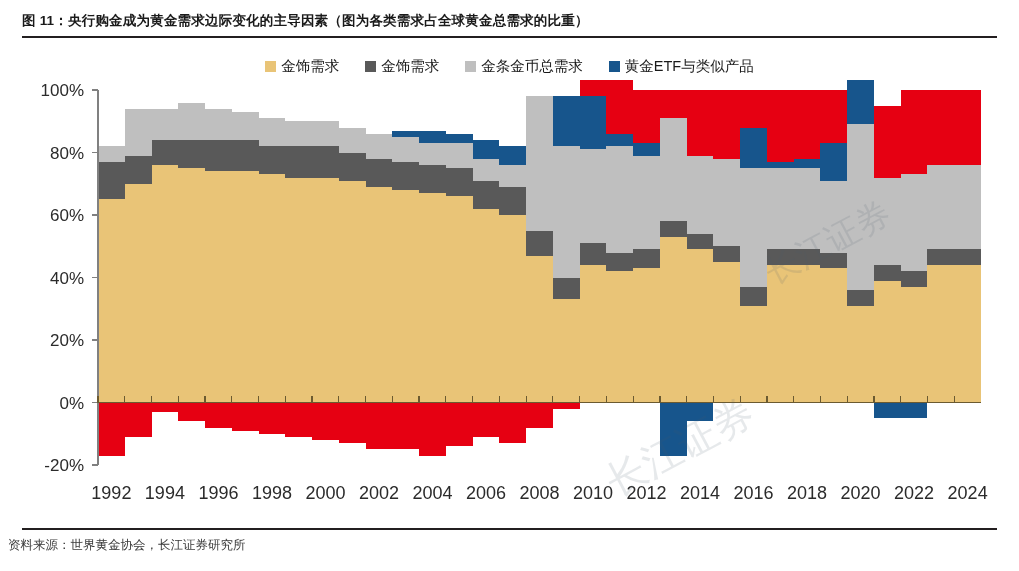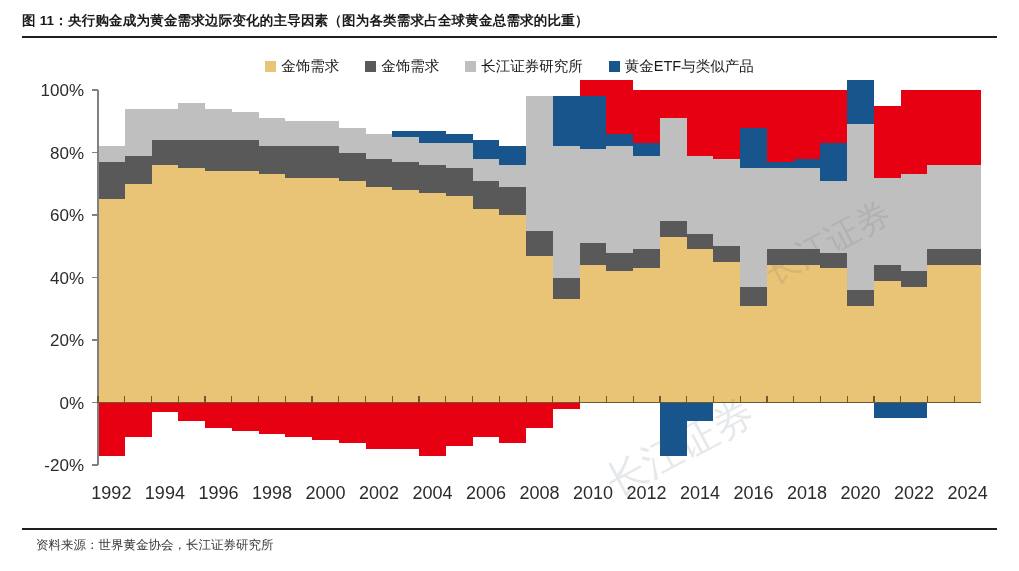--- a/index.html
+++ b/index.html
@@ -95,21 +95,21 @@
   .foot-rule {
     position: absolute;
     left: 22px;
     top: 528px;
     width: 975px;
     height: 1.5px;
     background: #231f20;
   }
   .source {
     position: absolute;
-    left: 36px;
+    left: 8px;
     top: 537px;
     font-size: 12.5px;
     color: #3a3a3a;
     white-space: nowrap;
   }
   
   .watermark {
     position: absolute;
     pointer-events: none;
     opacity: 0.13;
@@ -137,21 +137,21 @@
       <div class="legend-item">
         <span class="legend-swatch" style="background: rgb(233, 196, 119);"></span>
         <span class="legend-label">金饰需求</span>
       </div>
       <div class="legend-item">
         <span class="legend-swatch" style="background: rgb(89, 89, 89);"></span>
         <span class="legend-label">金饰需求</span>
       </div>
       <div class="legend-item">
         <span class="legend-swatch" style="background: rgb(191, 191, 191);"></span>
-        <span class="legend-label">长江证券研究所</span>
+        <span class="legend-label">金条金币总需求</span>
       </div>
       <div class="legend-item">
         <span class="legend-swatch" style="background: rgb(23, 85, 140);"></span>
         <span class="legend-label">黄金ETF与类似产品</span>
       </div>
     </div>
 
   <div class="plot-wrap">
     <svg class="chart" id="chart-svg" width="1019" height="440" viewBox="0 0 1019 440">
         <path d="M 98.00,119.38 L 124.76,119.38 L 124.76,103.75 L 151.52,103.75 L 151.52,85.00 L 178.27,85.00 L 178.27,88.13 L 205.03,88.13 L 205.03,91.25 L 231.79,91.25 L 231.79,91.25 L 258.55,91.25 L 258.55,94.38 L 285.30,94.38 L 285.30,97.50 L 312.06,97.50 L 312.06,97.50 L 338.82,97.50 L 338.82,100.63 L 365.58,100.63 L 365.58,106.88 L 392.33,106.88 L 392.33,110.00 L 419.09,110.00 L 419.09,113.13 L 445.85,113.13 L 445.85,116.25 L 472.61,116.25 L 472.61,128.75 L 499.36,128.75 L 499.36,135.00 L 526.12,135.00 L 526.12,175.63 L 552.88,175.63 L 552.88,219.38 L 579.64,219.38 L 579.64,185.00 L 606.39,185.00 L 606.39,191.25 L 633.15,191.25 L 633.15,188.13 L 659.91,188.13 L 659.91,156.88 L 686.67,156.88 L 686.67,169.38 L 713.42,169.38 L 713.42,181.88 L 740.18,181.88 L 740.18,225.63 L 766.94,225.63 L 766.94,185.00 L 793.70,185.00 L 793.70,185.00 L 820.45,185.00 L 820.45,188.13 L 847.21,188.13 L 847.21,225.63 L 873.97,225.63 L 873.97,200.63 L 900.73,200.63 L 900.73,206.88 L 927.48,206.88 L 927.48,185.00 L 954.24,185.00 L 954.24,185.00 L 981.00,185.00 L 981.00,322.50 L 954.24,322.50 L 954.24,322.50 L 927.48,322.50 L 927.48,322.50 L 900.73,322.50 L 900.73,322.50 L 873.97,322.50 L 873.97,322.50 L 847.21,322.50 L 847.21,322.50 L 820.45,322.50 L 820.45,322.50 L 793.70,322.50 L 793.70,322.50 L 766.94,322.50 L 766.94,322.50 L 740.18,322.50 L 740.18,322.50 L 713.42,322.50 L 713.42,322.50 L 686.67,322.50 L 686.67,322.50 L 659.91,322.50 L 659.91,322.50 L 633.15,322.50 L 633.15,322.50 L 606.39,322.50 L 606.39,322.50 L 579.64,322.50 L 579.64,322.50 L 552.88,322.50 L 552.88,322.50 L 526.12,322.50 L 526.12,322.50 L 499.36,322.50 L 499.36,322.50 L 472.61,322.50 L 472.61,322.50 L 445.85,322.50 L 445.85,322.50 L 419.09,322.50 L 419.09,322.50 L 392.33,322.50 L 392.33,322.50 L 365.58,322.50 L 365.58,322.50 L 338.82,322.50 L 338.82,322.50 L 312.06,322.50 L 312.06,322.50 L 285.30,322.50 L 285.30,322.50 L 258.55,322.50 L 258.55,322.50 L 231.79,322.50 L 231.79,322.50 L 205.03,322.50 L 205.03,322.50 L 178.27,322.50 L 178.27,322.50 L 151.52,322.50 L 151.52,322.50 L 124.76,322.50 L 124.76,322.50 L 98.00,322.50 Z" fill="#E9C477" shape-rendering="crispEdges"></path>

